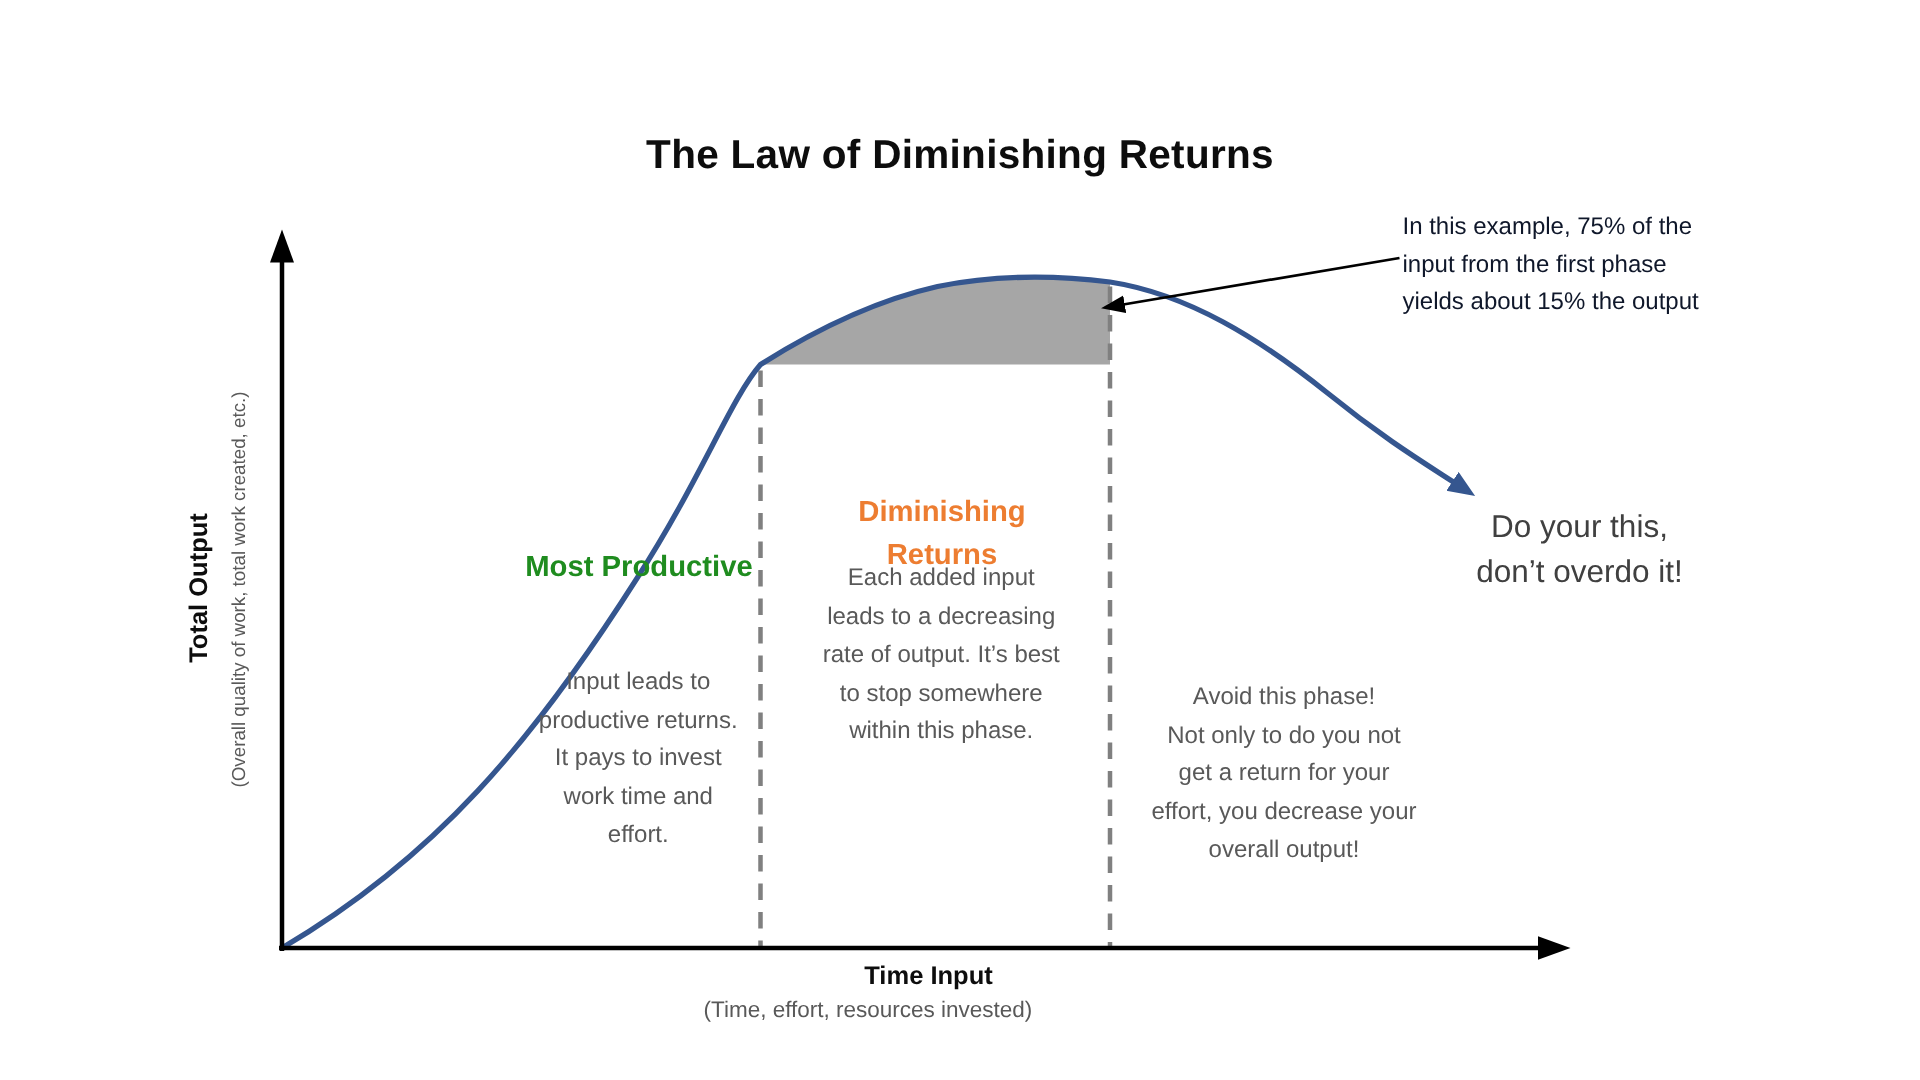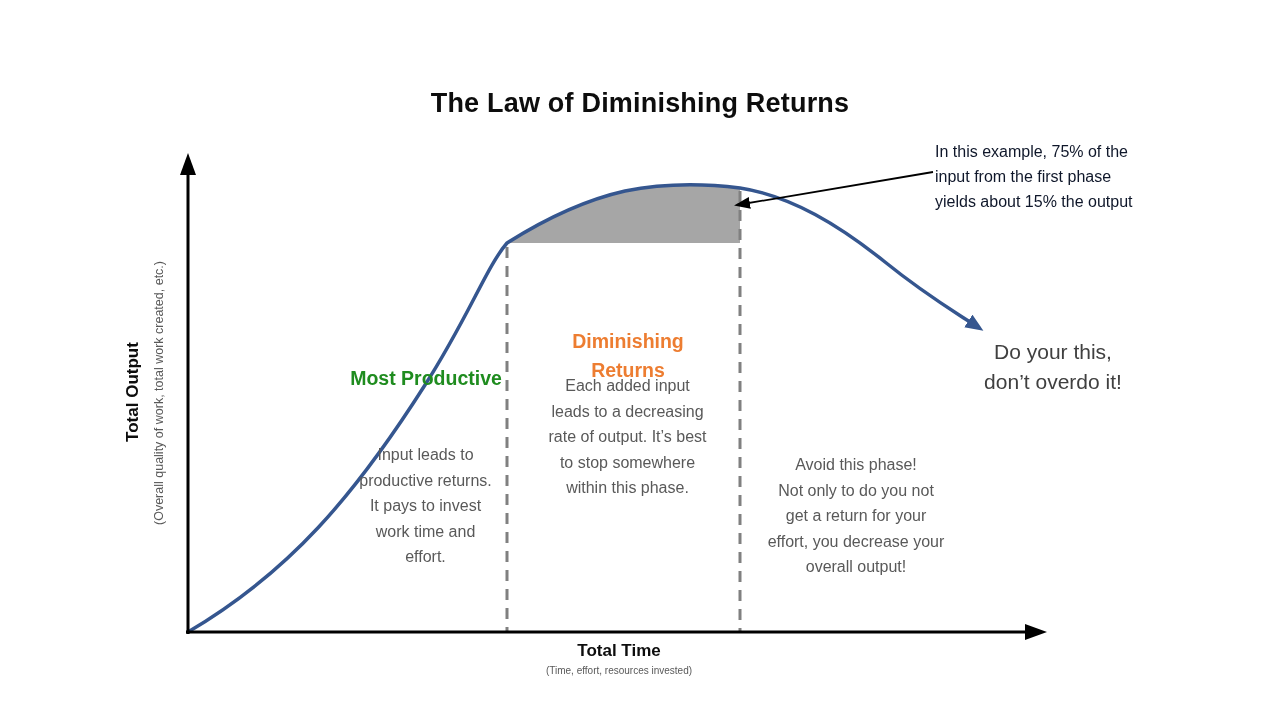--- a/index.html
+++ b/index.html
@@ -10,21 +10,21 @@
   #chart-svg{position:absolute;left:0;top:0;}
   .abs{position:absolute;}
   .title{
     left:0;top:88px;width:1280px;text-align:center;
     font-size:27px;font-weight:bold;color:#0d0d0d;letter-spacing:0.2px;
   }
   .rot{transform:translate(-50%,-50%) rotate(-90deg);white-space:nowrap;}
   .y-label{left:133px;top:392px;font-size:17px;font-weight:bold;color:#0d0d0d;}
   .y-sublabel{left:159px;top:393px;font-size:12.5px;color:#595959;}
   .x-label{left:469px;top:641px;width:300px;text-align:center;font-size:17px;font-weight:bold;color:#0d0d0d;}
-  .x-sublabel{left:469px;top:665px;width:300px;text-align:center;font-size:10px;color:#595959;}
+  .x-sublabel{left:469px;top:665px;width:300px;font-size:15px;color:#595959;}
   .phase-heading{
     width:160px;text-align:center;font-size:19.5px;font-weight:bold;line-height:29px;
   }
   .phase-body{
     text-align:center;font-size:16px;line-height:25.5px;color:#595959;white-space:pre-line;
   }
   .heading-green{left:346px;top:364px;}
   .body-green{left:358px;top:442px;width:135px;}
   .heading-orange{left:548px;top:327px;}
   .body-orange{left:545px;top:373px;width:165px;}
@@ -72,21 +72,21 @@
     <line x1="188" y1="634" x2="188" y2="172" stroke="#000000" stroke-width="3" marker-end="url(#arrow-black)"></line>
 
     <line x1="933" y1="172" x2="737" y2="205" stroke="#000000" stroke-width="1.8" marker-end="url(#arrow-black-small)"></line>
   </svg>
 
   <div class="abs title">The Law of Diminishing Returns</div>
 
   <div class="abs rot y-label">Total Output</div>
   <div class="abs rot y-sublabel">(Overall quality of work, total work created, etc.)</div>
 
-  <div class="abs x-label">Total Time</div>
+  <div class="abs x-label">Time Input</div>
   <div class="abs x-sublabel">(Time, effort, resources invested)</div>
 
   <div class="abs phase-heading heading-green" style="color: rgb(31, 140, 31);">Most Productive</div>
   <div class="abs phase-body body-green">Input leads to productive returns. It pays to invest work time and effort.</div>
 
   <div class="abs phase-heading heading-orange" style="color: rgb(237, 125, 49);">Diminishing Returns</div>
   <div class="abs phase-body body-orange">Each added input leads to a decreasing rate of output. It’s best to stop somewhere within this phase.</div>
 
   <div class="abs phase-body body-red">Avoid this phase!
 Not only to do you not get a return for your effort, you decrease your overall output!</div>

